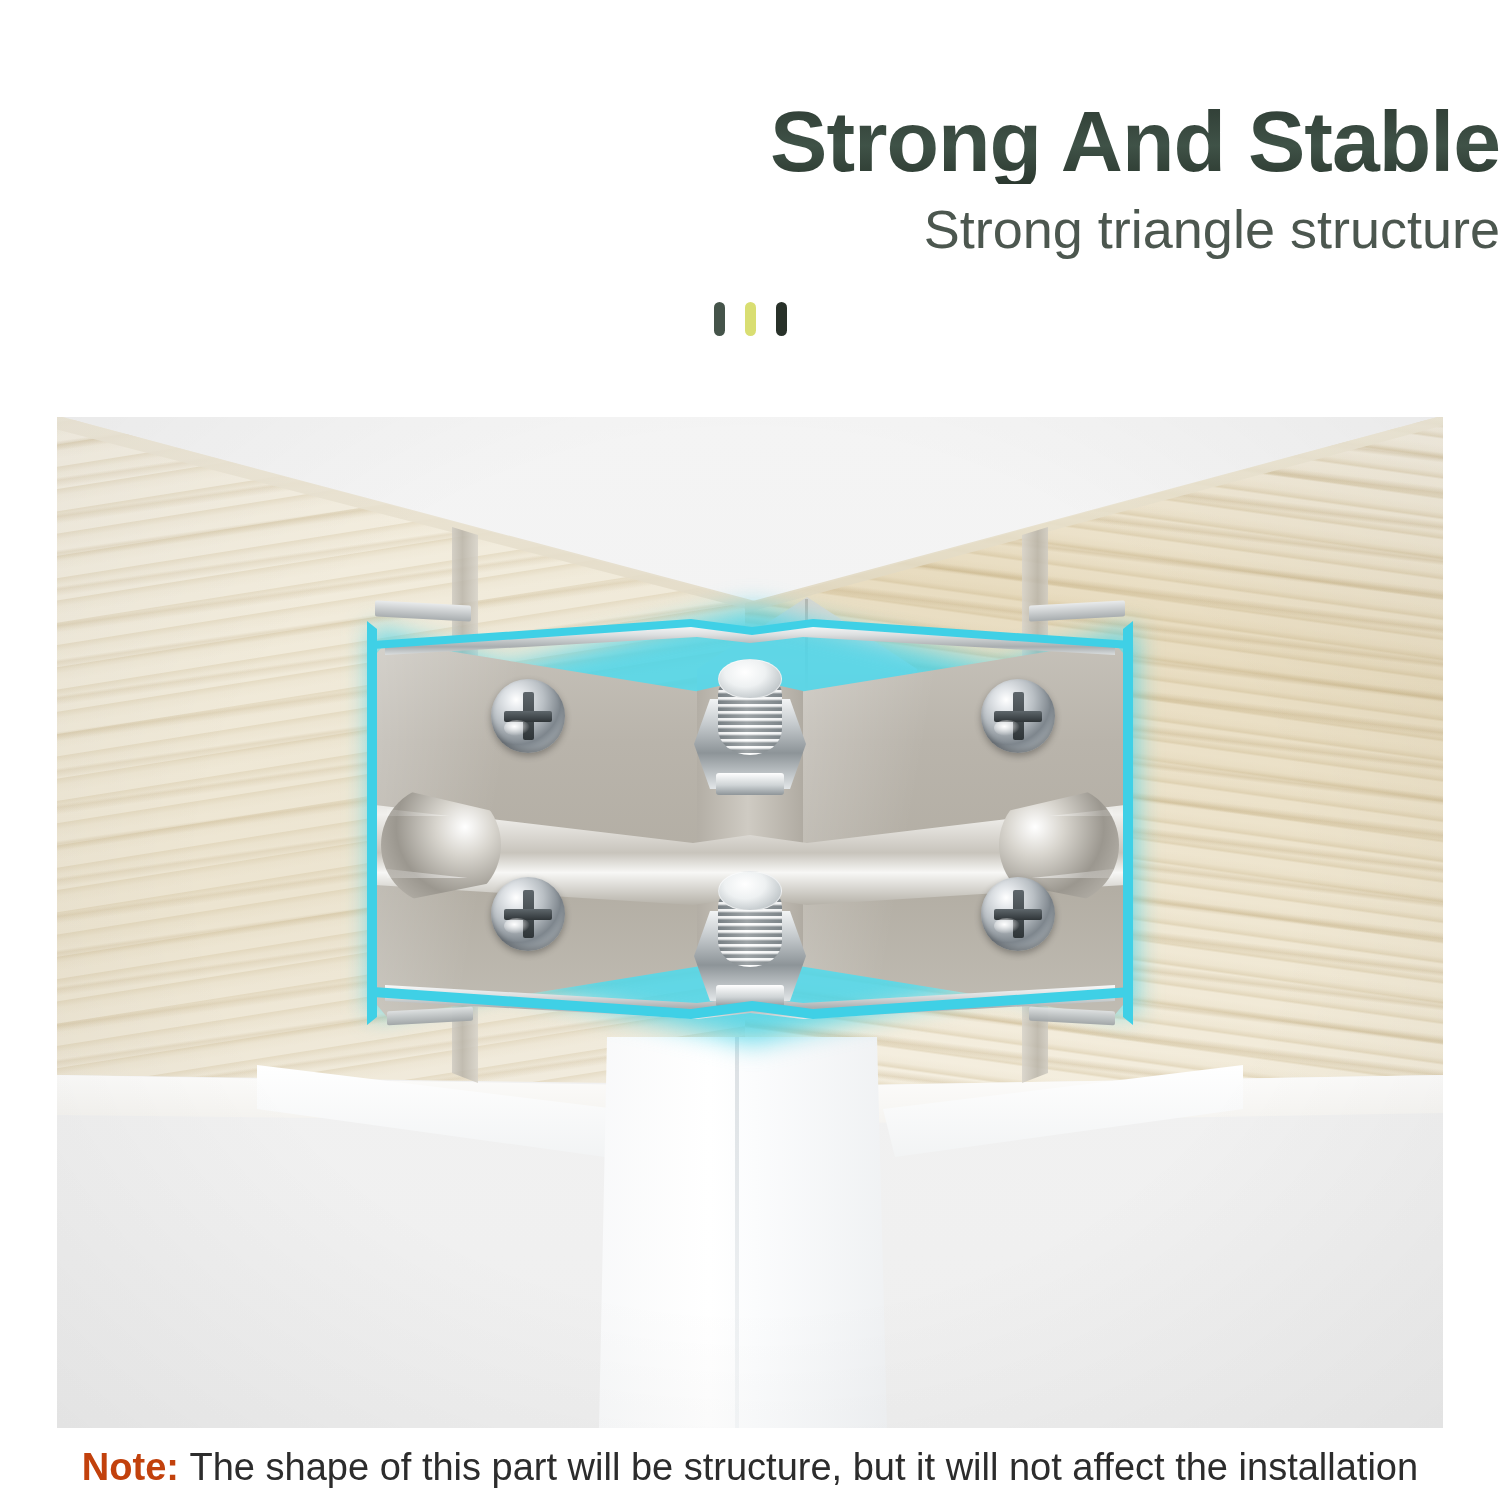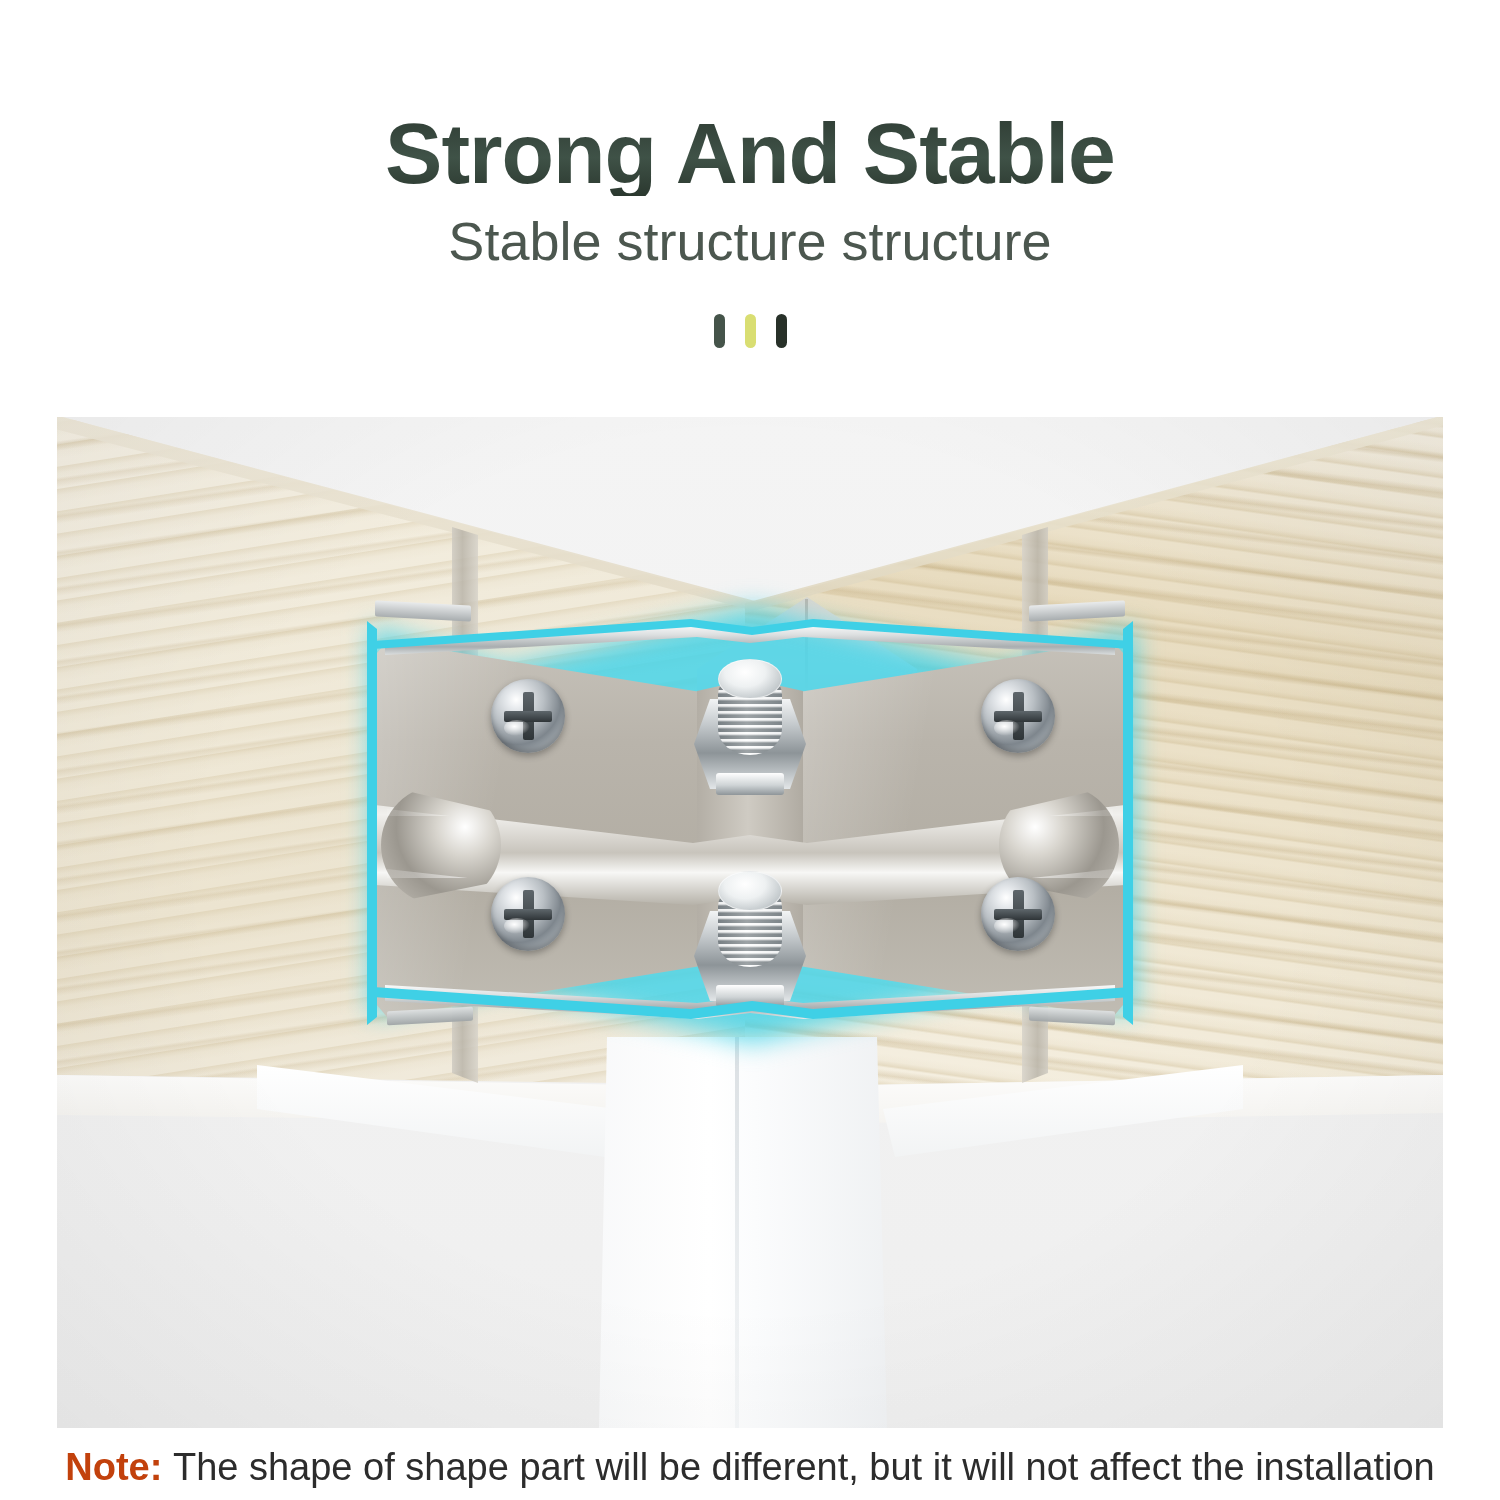--- a/index.html
+++ b/index.html
@@ -5,21 +5,21 @@
   * { margin:0; padding:0; box-sizing:border-box; }
   html, body {
     width:1500px; height:1500px;
     background:#ffffff;
     font-family:"Liberation Sans", sans-serif;
     overflow:hidden;
   }
   #page { position:relative; width:1500px; height:1500px; background:#fff; }
 
   
-  .header { position:absolute; left:0; top:12px; width:1403px; height:400px; text-align:center; }
+  .header { position:absolute; left:0; top:0; width:1403px; height:400px; text-align:right; }
   .title {
     position:absolute; left:0; top:98px; width:1500px;
     font-size:86px; font-weight:bold; letter-spacing:-1px;
     color:#35483D;
     background:linear-gradient(180deg,#2E3B33 0%,#3F5247 55%,#2B382F 100%);
     -webkit-background-clip:text; background-clip:text;
     -webkit-text-fill-color:transparent;
     font-stretch:condensed;
     line-height:1;
     white-space:nowrap;
@@ -301,21 +301,21 @@
   }
   .note .lbl { font-weight:bold; color:#c2410c; }
 </style>
 </head>
 <body>
 
 <div id="page">
 
   <div class="header">
     <div class="title">Strong And Stable</div>
-    <div class="subtitle">Stable structure structure</div>
+    <div class="subtitle">Strong triangle structure</div>
     <div class="bars">
       <span class="bar" style="background:#45544A"></span>
       <span class="bar" style="background:#D9DE72"></span>
       <span class="bar" style="background:#283129"></span>
     </div>
   </div>
 
   <div class="photo">
     <div class="bg-white"></div>
 
@@ -400,16 +400,16 @@
       <div class="edge-stroke gl-bot"></div>
       <div class="edge-stroke gl-left"></div>
       <div class="edge-stroke gl-right"></div>
     </div>
 
     <div class="photo-vignette"></div>
   </div>
 
   <div class="note">
     <span class="lbl">Note: </span>
-    <span>The shape of shape part will be different, but it will not affect the installation</span>
+    <span>The shape of this part will be structure, but it will not affect the installation</span>
   </div>
 
 </div>
 
 </body></html>

